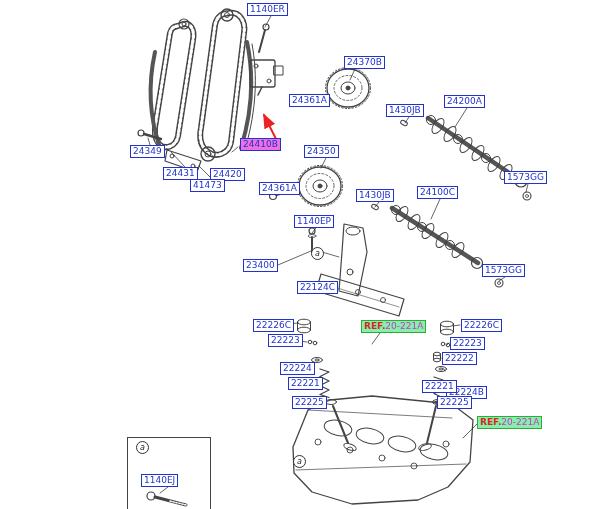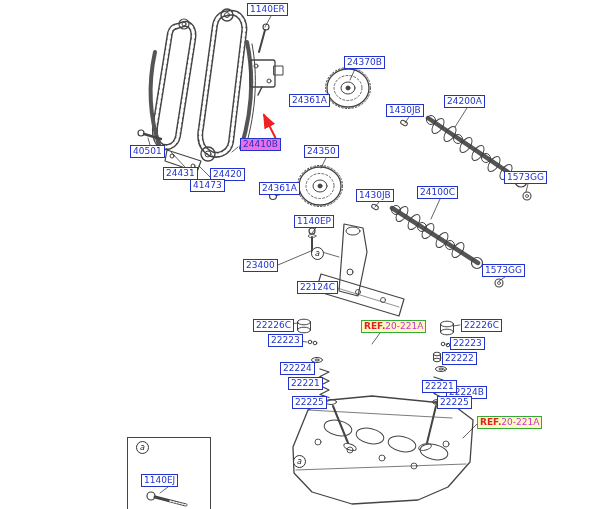--- a/index.html
+++ b/index.html
@@ -4,21 +4,21 @@
 <style>
   html,body{margin:0;padding:0;background:#fff;}
   .page{position:relative;width:600px;height:509px;background:#fff;overflow:hidden;
         font-family:"DejaVu Sans", sans-serif;}
   svg.draw{position:absolute;left:0;top:0;z-index:1;}
   .label{position:absolute;z-index:2;border:1px solid var(--label-border,#2233cc);
          color:var(--label-text,#2233cc);background:#fff;font-size:9px;line-height:11px;
          padding:0 2px;white-space:nowrap;cursor:pointer;}
   .label.hl{background:var(--highlight-bg,#ee6fe0);margin-top:32px;}
   .ref{position:absolute;z-index:2;border:1px solid var(--ref-border,#33aa33);
-       background:#fef9c3;font-size:9px;line-height:11px;padding:0 2px;white-space:nowrap;cursor:pointer;}
+       background:#86efac;font-size:9px;line-height:11px;padding:0 2px;white-space:nowrap;cursor:pointer;}
   .ref-p{color:var(--ref-prefix-color,#dd2222);font-weight:bold;}
   .ref-c{color:var(--ref-code-color,#cc33cc);}
   .marker{position:absolute;z-index:2;width:11px;height:11px;border:1px solid #333;
           border-radius:50%;font-size:8px;line-height:11px;text-align:center;color:#222;
           background:#fff;font-style:italic;}
   .inset{position:absolute;left:127px;top:437px;width:82px;height:71px;
          border:1px solid #444;z-index:1;background:transparent;}
   .arrow{stroke:var(--arrow-color,#ee2222);}
   .arrowhead{fill:var(--arrow-color,#ee2222);stroke:none;}
 </style>
@@ -250,21 +250,21 @@
   </svg>
 
   <div class="inset"></div>
 
   <div class="label" style="left:247px;top:3px">1140ER</div>
   <div class="label" style="left:344px;top:56px">24370B</div>
   <div class="label" style="left:289px;top:94px">24361A</div>
   <div class="label hl" style="left:240px;top:106px">24410B</div>
   <div class="label" style="left:386px;top:104px">1430JB</div>
   <div class="label" style="left:444px;top:95px">24200A</div>
-  <div class="label" style="left:130px;top:145px">40501</div>
+  <div class="label" style="left:130px;top:145px">24349</div>
   <div class="label" style="left:210px;top:168px">24420</div>
   <div class="label" style="left:163px;top:167px">24431</div>
   <div class="label" style="left:190px;top:179px">41473</div>
   <div class="label" style="left:304px;top:145px">24350</div>
   <div class="label" style="left:259px;top:182px">24361A</div>
   <div class="label" style="left:504px;top:171px">1573GG</div>
   <div class="label" style="left:356px;top:189px">1430JB</div>
   <div class="label" style="left:417px;top:186px">24100C</div>
   <div class="label" style="left:294px;top:215px">1140EP</div>
   <div class="label" style="left:243px;top:259px">23400</div>

